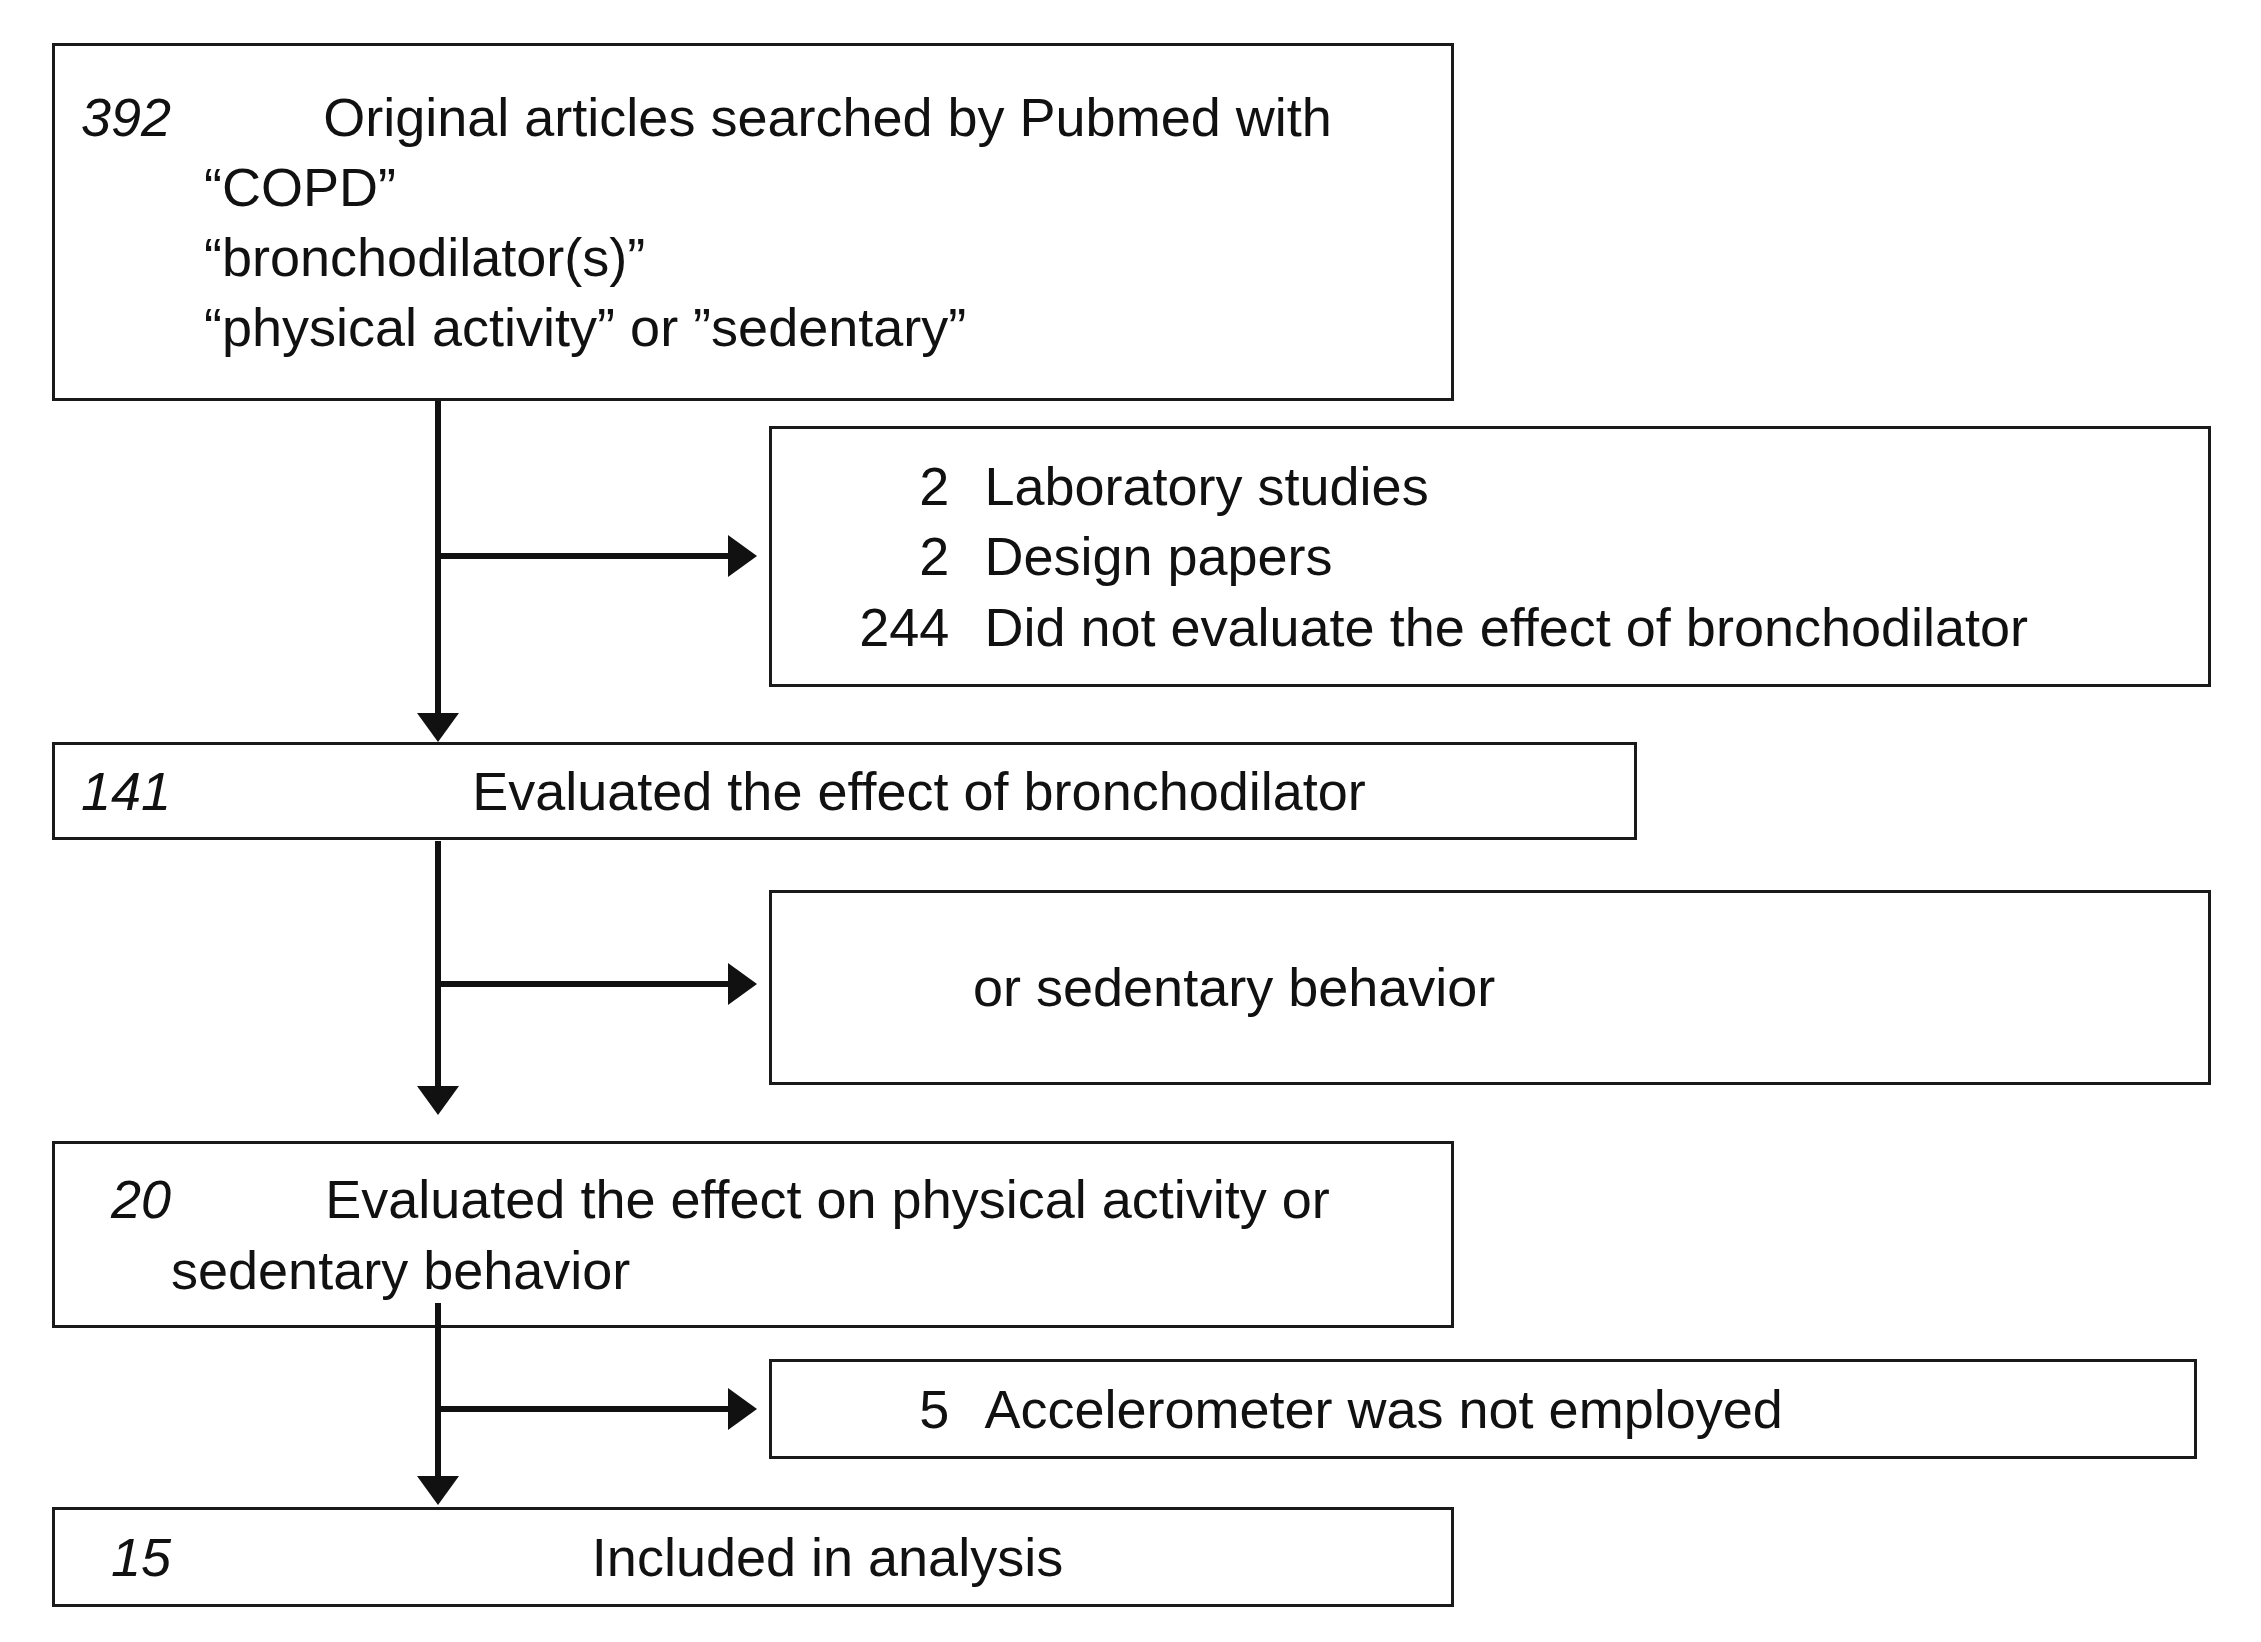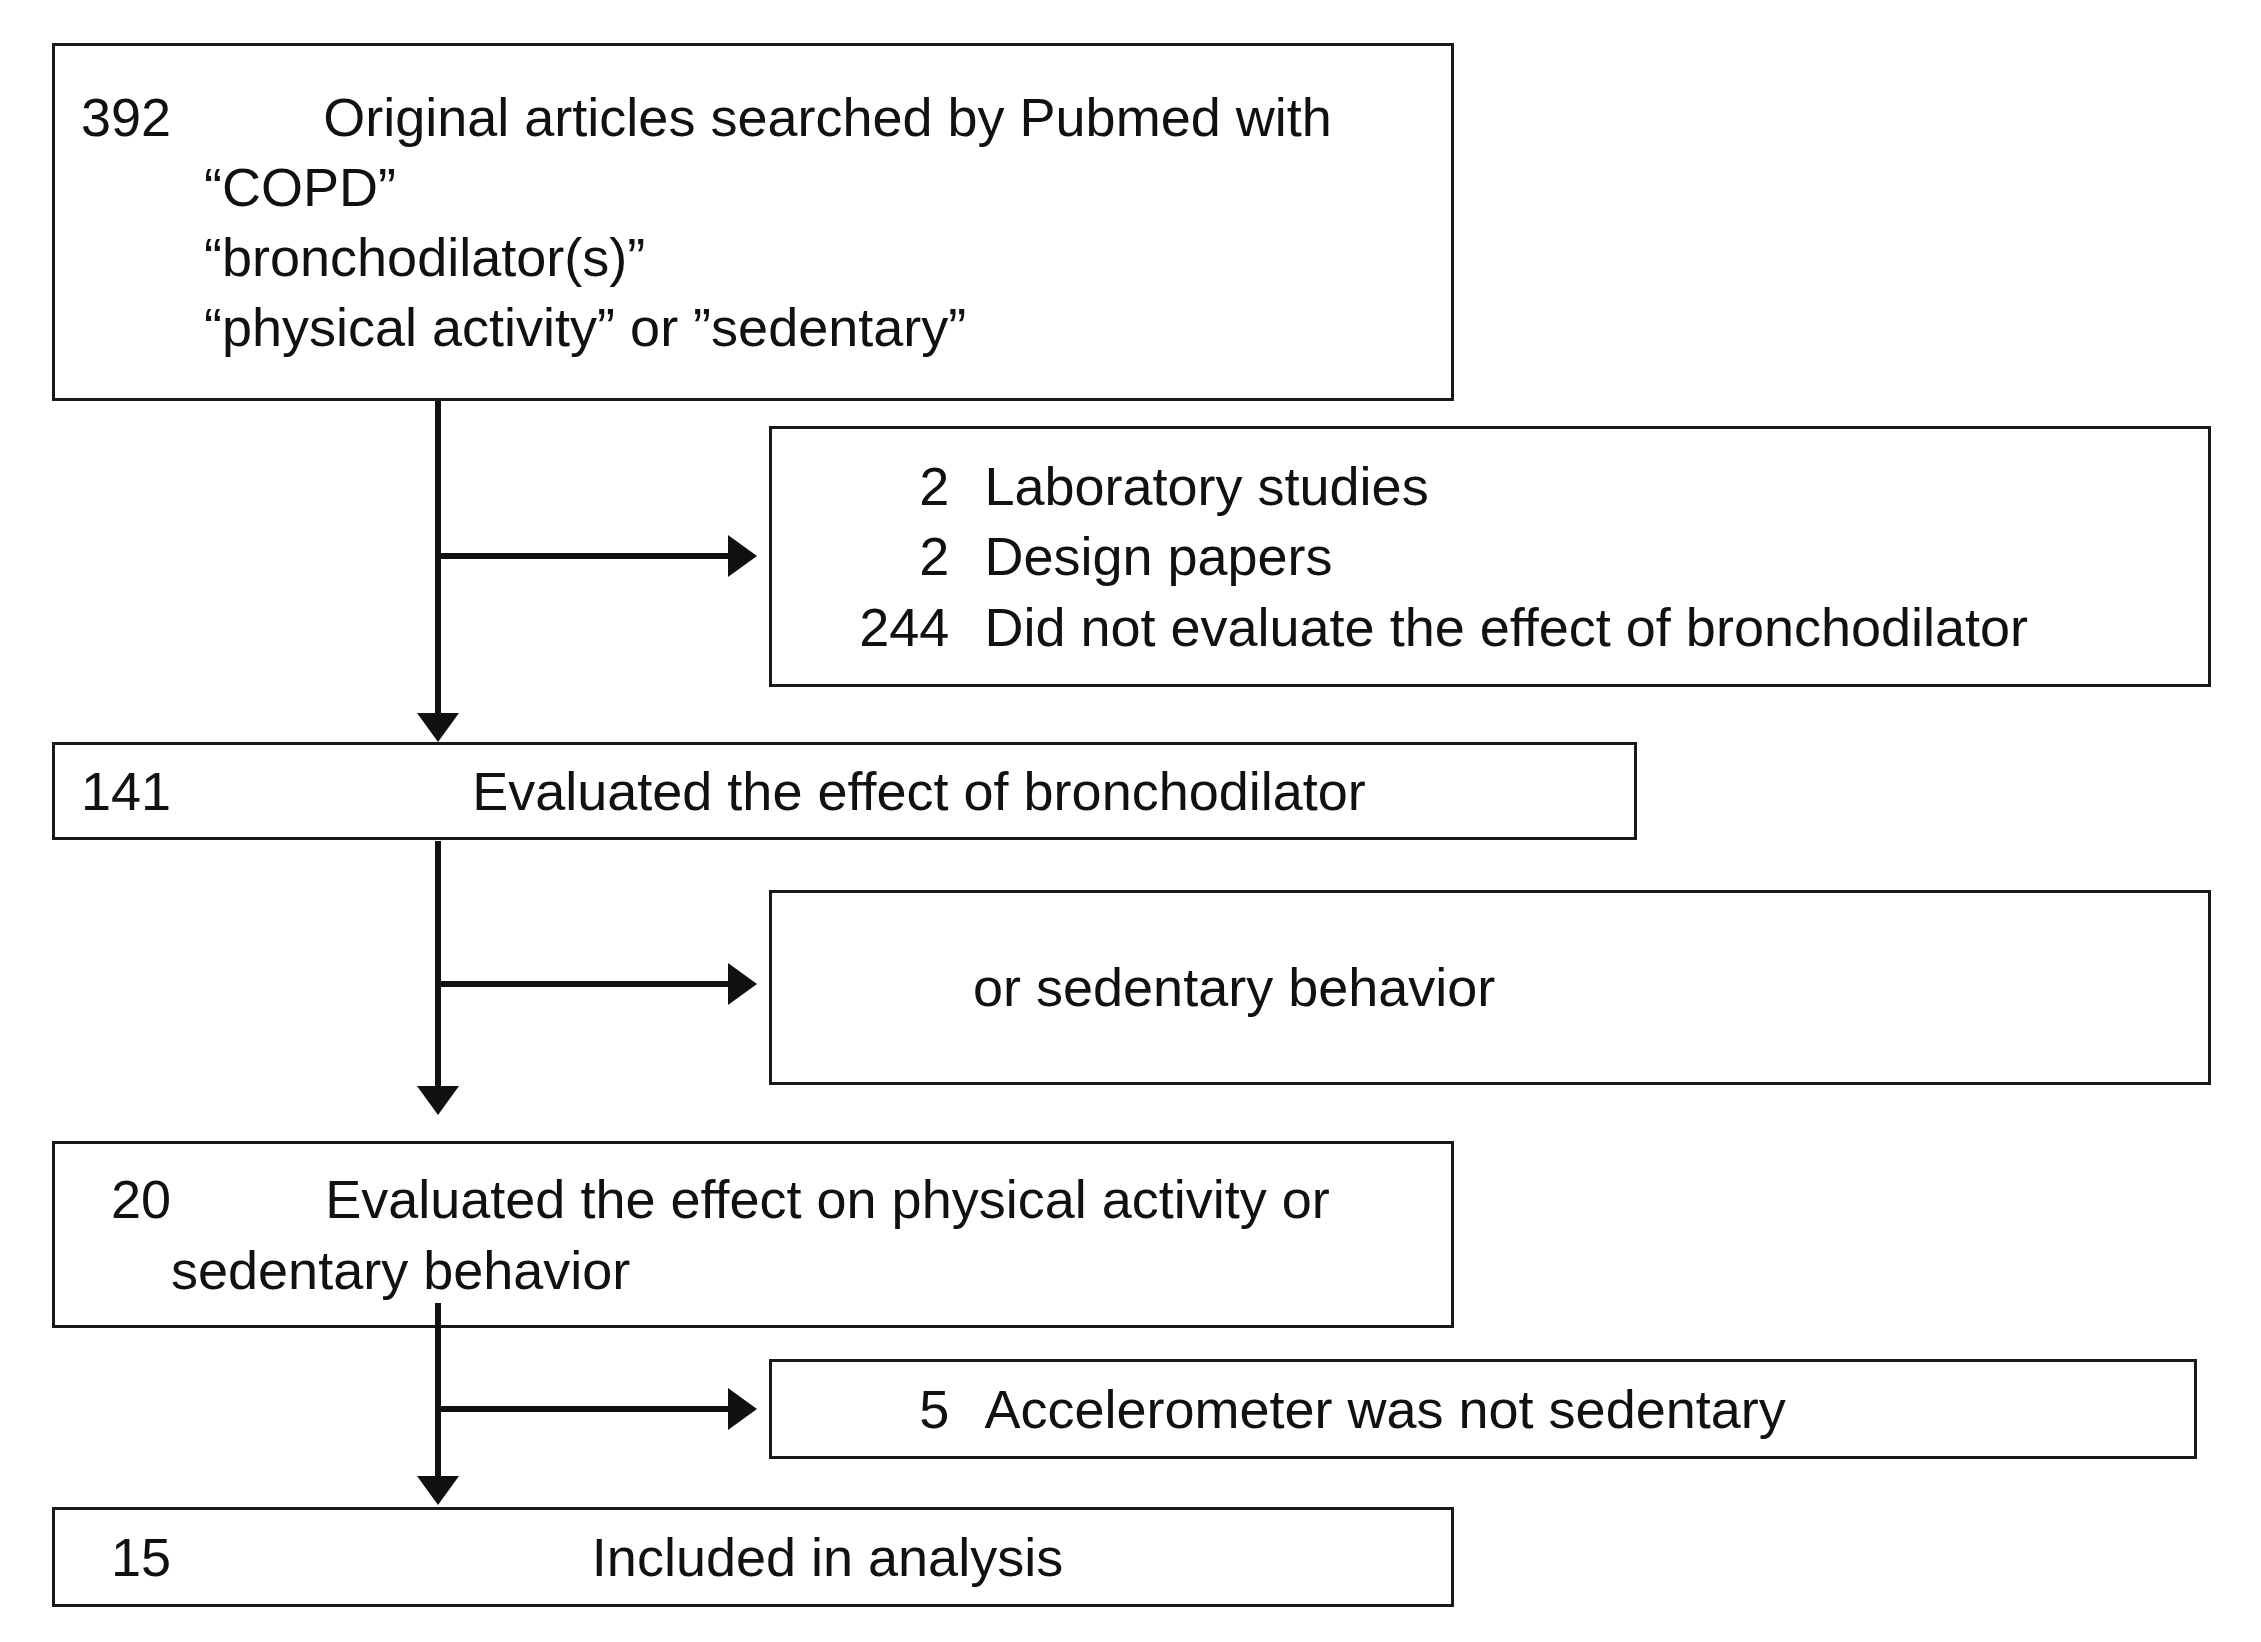--- a/index.html
+++ b/index.html
@@ -45,21 +45,21 @@
     font-size: 54px;
     letter-spacing: 0px;
   }
   .txt {
     flex: 1 1 auto;
     font-size: 54px;
     letter-spacing: 0px;
   }
 
   
-  .left .num   { width: 102px; padding-left: 14px; }
+  .left .num   { width: 102px; padding-left: 14px; font-style: italic; }
   .left .txt   { padding-left: 33px; text-align: center; }
   .left .cont  { padding-left: 149px; }   
 
   
   .right .num  { width: 167px; padding-left: 10.4px; }
   .right .txt  { padding-left: 35px; }
   .right .cont { padding-left: 201px; }
 
   .cont {
     font-size: 54px;
@@ -151,21 +151,21 @@
         <span class="txt">Evaluated the effect on physical activity or</span>
       </div>
       <div class="cont" style="padding-left:116px;">sedentary behavior</div>
     </div>
   </div>
 
   <div class="node right" style="left:769px; top:1359px; width:1428px; height:100px;">
     <div class="node-inner">
       <div class="line">
         <span class="num">5</span>
-        <span class="txt">Accelerometer was not sedentary</span>
+        <span class="txt">Accelerometer was not employed</span>
       </div>
     </div>
   </div>
 
   <div class="node left" style="left:52px; top:1507px; width:1402px; height:100px;">
     <div class="node-inner">
       <div class="line">
         <span class="num">15</span>
         <span class="txt">Included in analysis</span>
       </div>

